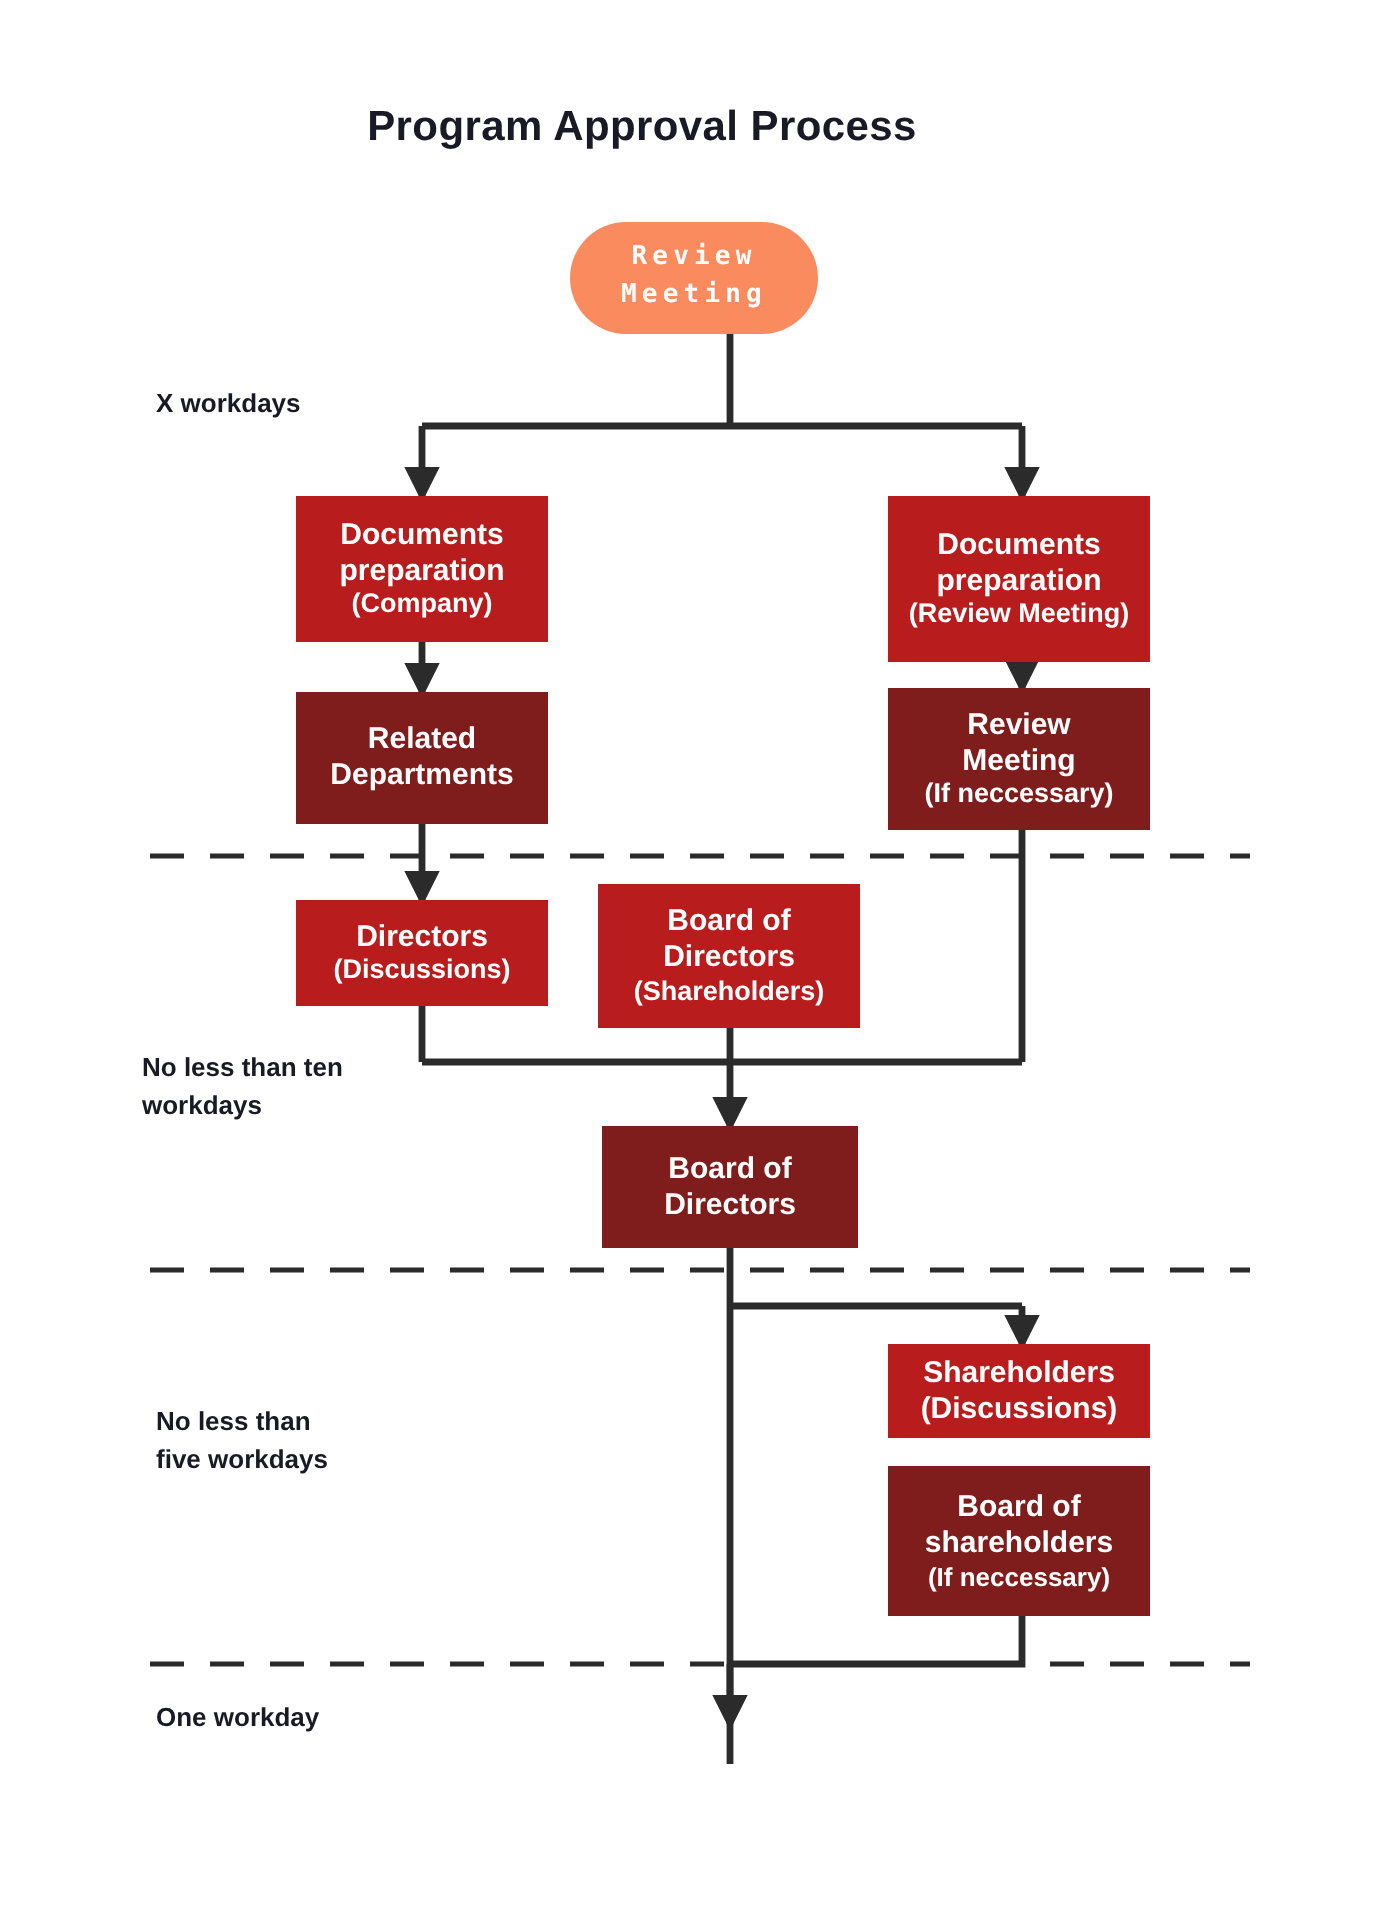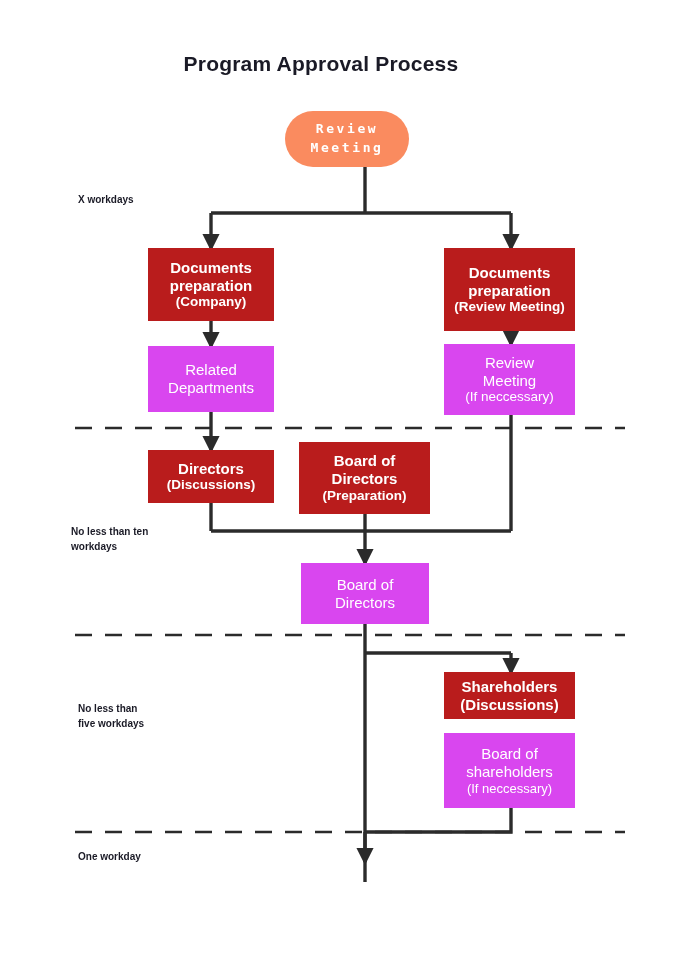--- a/index.html
+++ b/index.html
@@ -45,40 +45,40 @@
   .node .l1, .node .l2, .node .l3 {
     display: block;
     white-space: nowrap;
   }
   .node-gray {
     background: #b91c1c;
     font-weight: bold;
     font-size: 15px;
   }
   .node-yellow {
-    background: #d946ef;
-    font-weight: normal;
+    background: #7f1d1d;
+    font-weight: bold;
     font-size: 15px;
   }
   .node-orange {
     background: #FA8B5F;
     border-radius: 28px;
     font-size: 13px;
     font-weight: bold;
     letter-spacing: 2.6px;
     font-family: "DejaVu Sans Mono", "Liberation Mono", monospace;
     line-height: 1.45;
   }
   .small-line { font-size: 13.5px; }
   .tiny-line  { font-size: 13px; }
 
   
   .lane-label {
     position: absolute;
-    font-size: 10px;
+    font-size: 13px;
     font-weight: bold;
     color: #1a1a26;
     line-height: 1.45;
     white-space: pre-line;
   }
   svg.wires {
     position: absolute;
     left: 0; top: 0;
     width: 698px;
     height: 954px;
@@ -172,21 +172,21 @@
   </div>
 
   <div class="node node-gray" style="left:148px; top:450px; width:126px; height:53px;">
     <span class="l1">Directors</span>
     <span class="l2 small-line">(Discussions)</span>
   </div>
 
   <div class="node node-gray" style="left:299px; top:442px; width:131px; height:72px;">
     <span class="l1">Board of</span>
     <span class="l2">Directors</span>
-    <span class="l3 small-line">(Preparation)</span>
+    <span class="l3 small-line">(Shareholders)</span>
   </div>
 
   <div class="node node-yellow" style="left:301px; top:563px; width:128px; height:61px;">
     <span class="l1">Board of</span>
     <span class="l2">Directors</span>
   </div>
 
   <div class="node node-gray" style="left:444px; top:672px; width:131px; height:47px;">
     <span class="l1">Shareholders</span>
     <span class="l2">(Discussions)</span>

